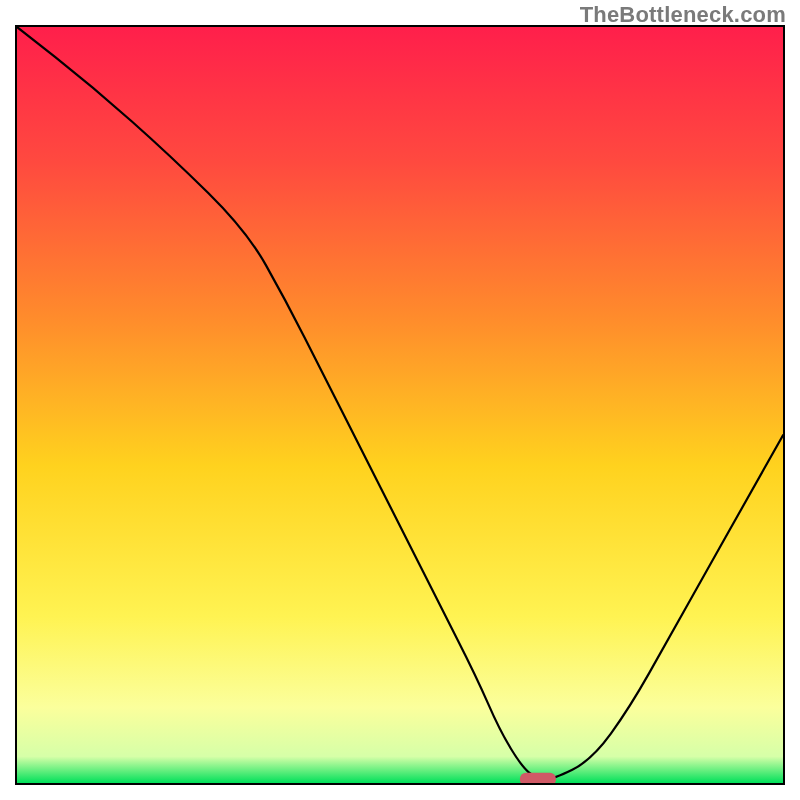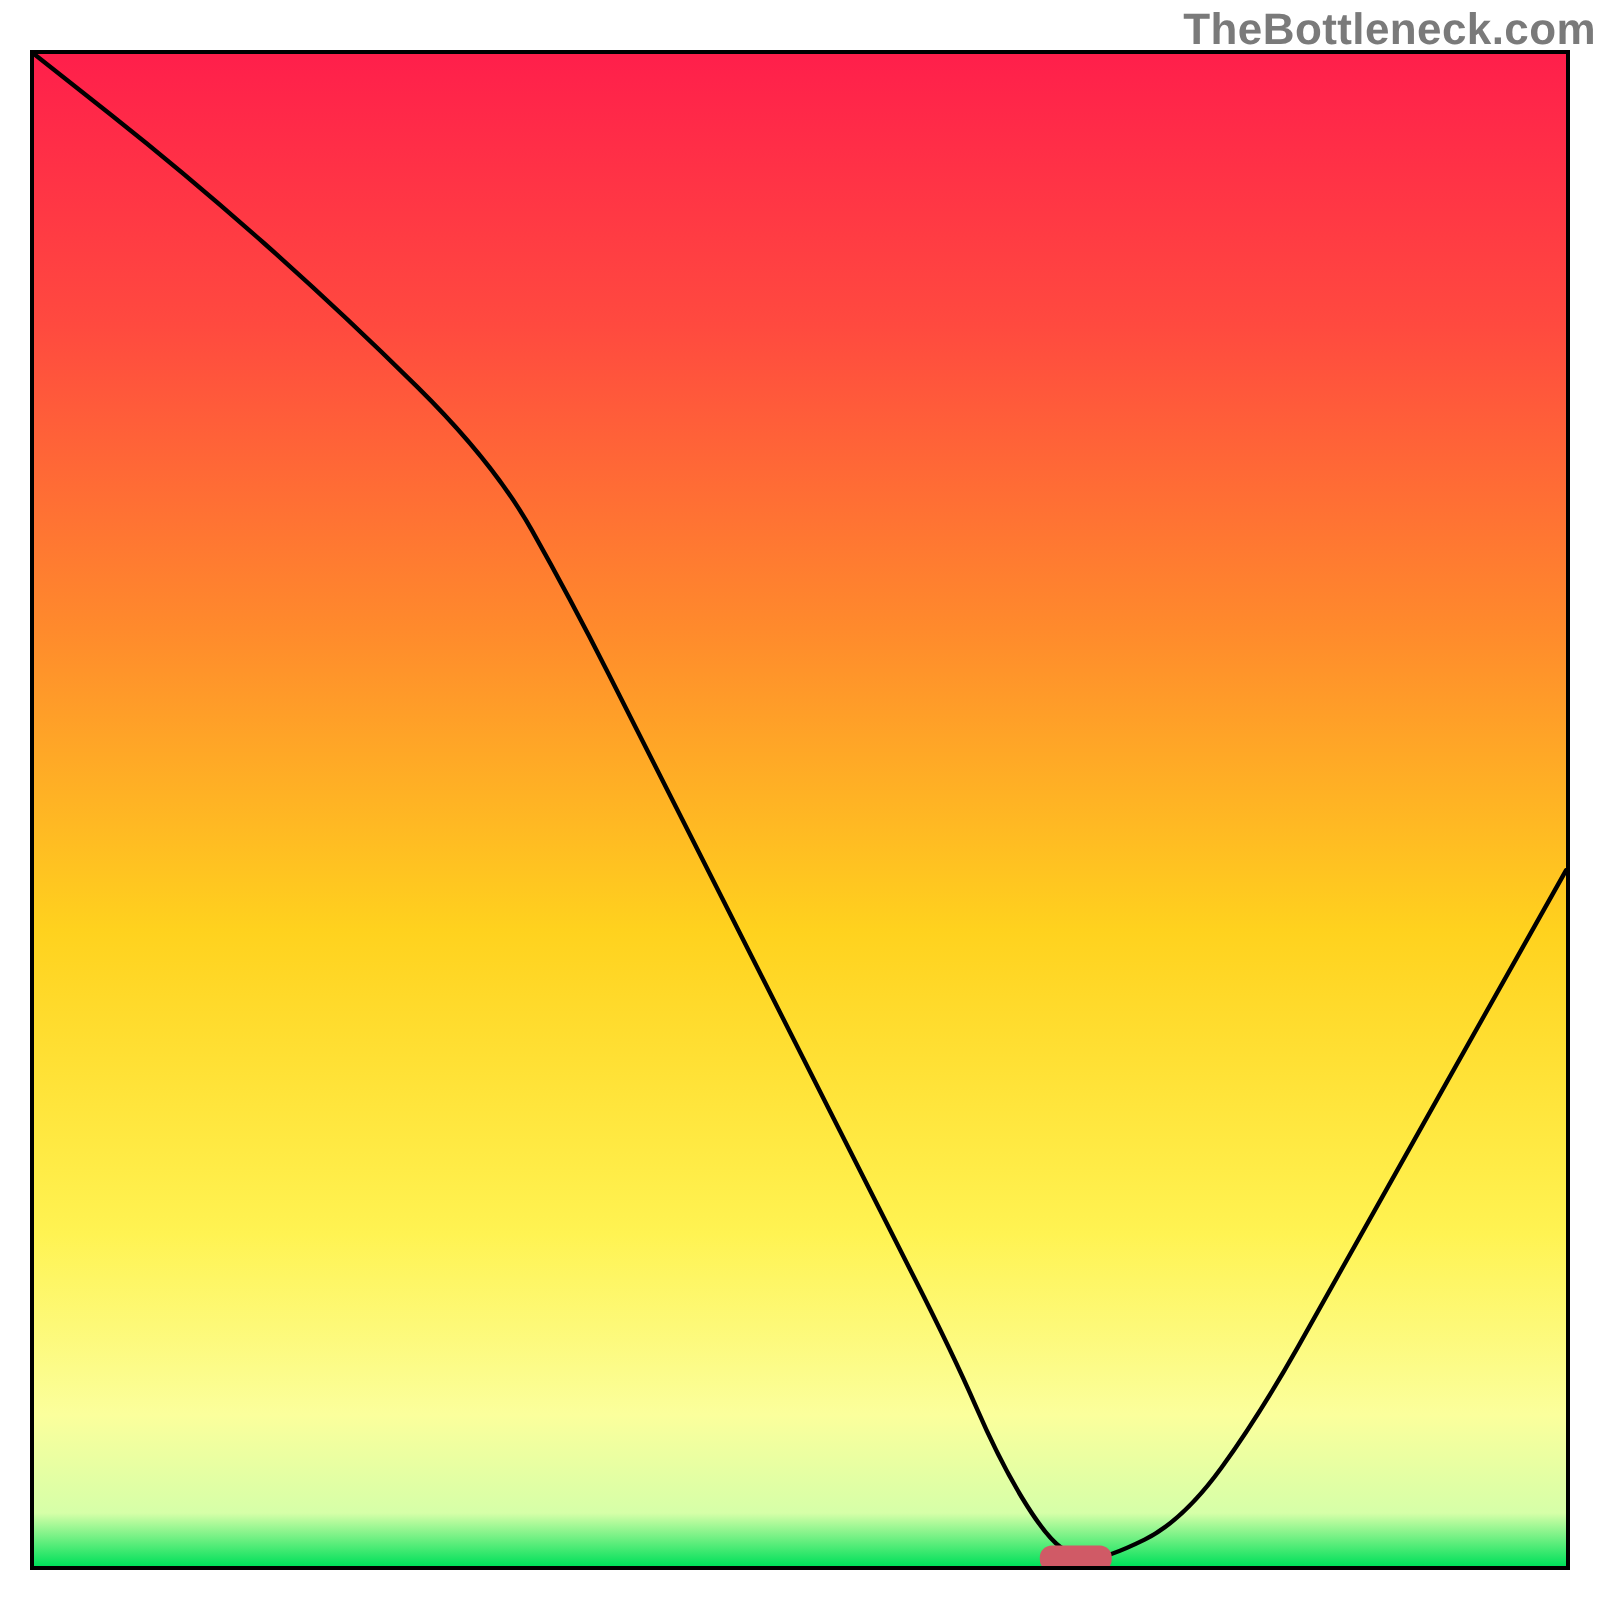--- a/index.html
+++ b/index.html
@@ -17,21 +17,21 @@
     top: 25px;
     width: 770px;
     height: 760px;
     border: 2px solid #000;
     box-sizing: border-box;
     overflow: hidden;
   }
   .watermark {
     position: absolute;
     top: 2px;
-    right: 2px;
+    right: 14px;
     font-size: 22px;
     font-weight: 600;
     color: #7a7a7a;
     letter-spacing: 0.2px;
     z-index: 10;
   }
   svg.plot {
     position: absolute;
     left: 0;
     top: 0;

